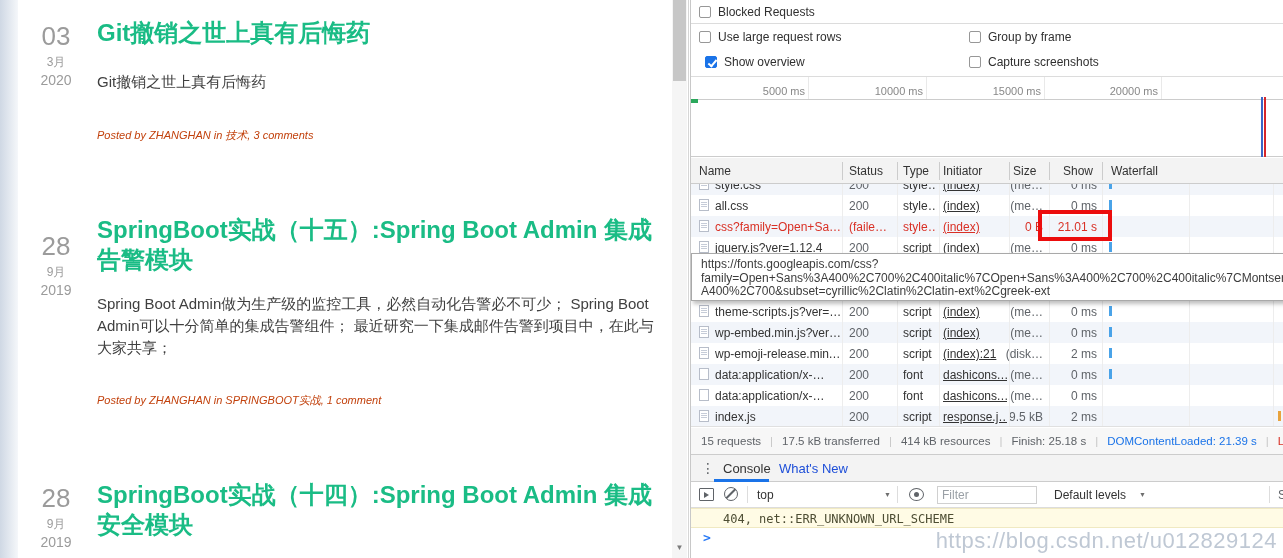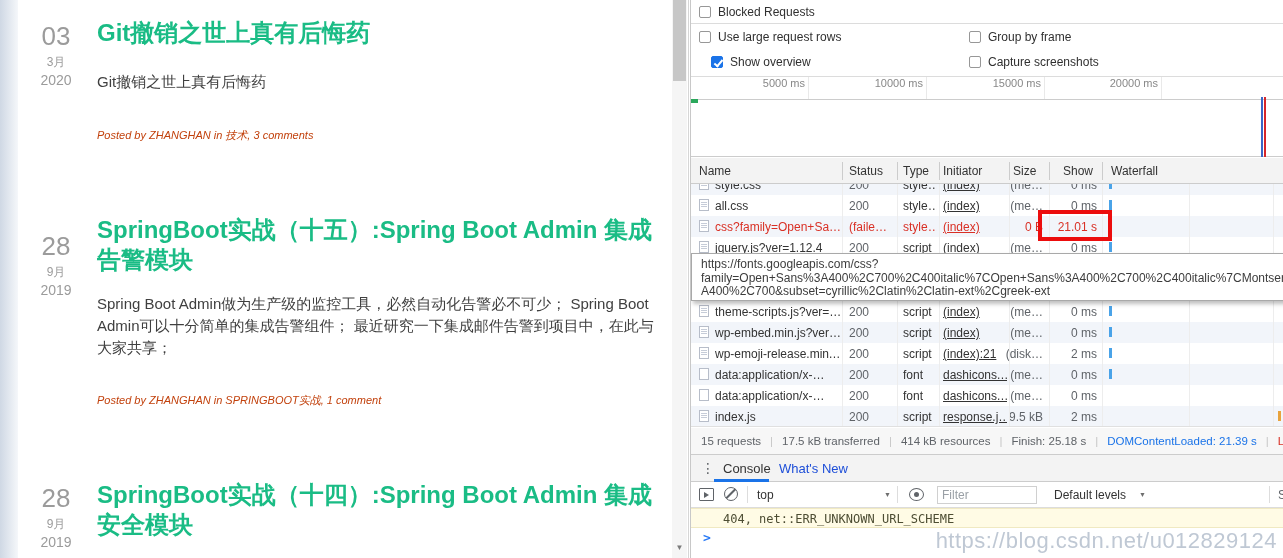--- a/index.html
+++ b/index.html
@@ -36,21 +36,21 @@
   .opt-rows23 { left:0; top:24px; width:593px; height:53px; border-bottom:1px solid #dcdcdc; }
   .opt { position:absolute; display:flex; align-items:center; gap:7px; }
   .opt label { font-size:12px; color:#303030; }
   .cb { width:12px; height:12px; border:1px solid #979797; border-radius:2px; background:#fff; position:relative; flex:none; }
   .cb.checked { background:#1a73e8; border-color:#1a73e8; }
   .cb.checked::after { content:""; position:absolute; left:3.5px; top:1px; width:3px; height:7px;
     border:solid #fff; border-width:0 2px 2px 0; transform:rotate(40deg); }
 
   
   .ruler { left:0; top:77px; width:593px; height:22px; background:#fff; }
-  .ruler-label { position:absolute; top:0; width:70px; text-align:right; font-size:11px; color:#888; }
+  .ruler-label { position:absolute; top:8px; width:70px; text-align:right; font-size:11px; color:#888; }
   .ruler-hairline { left:0; top:99px; width:593px; height:1px; background:#ccc; }
   .overview { left:0; top:100px; width:593px; height:57px; background:#fff; border-bottom:1px solid #ccc; }
   .gridline { position:absolute; top:77px; width:1px; height:80px; background:#e9e9e9; }
   .ov-green { left:0; top:99px; width:7px; height:4px; background:#2ba85c; }
   .ov-blue { left:570px; top:97px; width:2px; height:60px; background:#3a66c6; }
   .ov-red { left:573px; top:97px; width:2px; height:60px; background:#d6252a; }
 
   
   .net-header { left:0; top:158px; width:593px; height:26px; background:#f3f3f3; border-bottom:1px solid #ccc; }
   .net-header span { position:absolute; top:6px; font-size:12px; color:#333; }
@@ -180,21 +180,21 @@
     </div>
     <div class="opt-rows23">
       <div class="opt" style="left:8px;top:6px;">
         <span class="cb"></span>
         <label>Use large request rows</label>
       </div>
       <div class="opt" style="left:278px;top:6px;">
         <span class="cb"></span>
         <label>Group by frame</label>
       </div>
-      <div class="opt" style="left:20px;top:31px;">
+      <div class="opt" style="left:14px;top:31px;">
         <span class="cb checked"></span>
         <label>Show overview</label>
       </div>
       <div class="opt" style="left:278px;top:31px;">
         <span class="cb"></span>
         <label>Capture screenshots</label>
       </div>
     </div>
 
     <div class="ruler">

